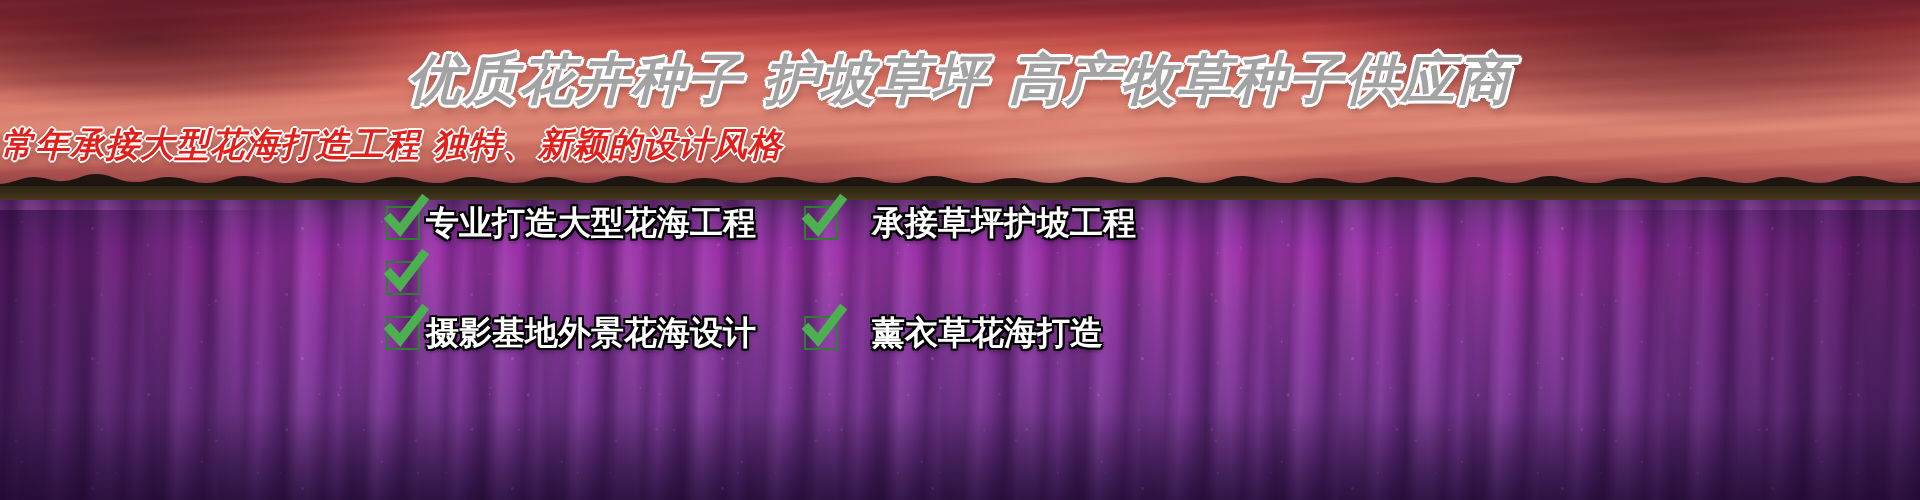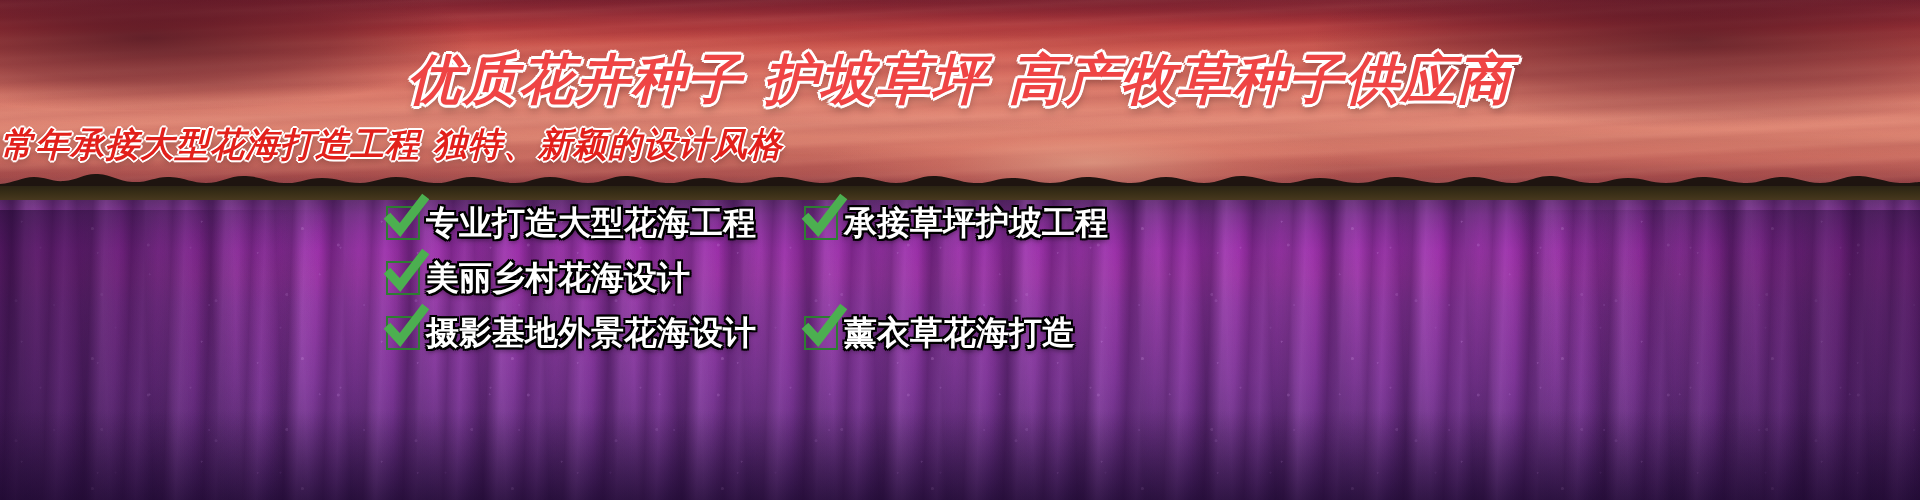--- a/index.html
+++ b/index.html
@@ -172,21 +172,21 @@
   .headline {
     position: absolute;
     left: 0; top: 44px;
     width: 1920px;
     text-align: center;
     font-family: "DejaVu Serif", "Liberation Serif", serif;
     font-size: 54px;
     font-weight: 700;
     font-style: italic;
     letter-spacing: 2px;
-    color: #ef4444;
+    color: #a3a3a3;
     white-space: nowrap;
     text-shadow:
       -2px -2px 0 #ffffff,  2px -2px 0 #ffffff,
       -2px  2px 0 #ffffff,  2px  2px 0 #ffffff,
       -3px  0   0 #ffffff,  3px  0   0 #ffffff,
        0   -3px 0 #ffffff,  0    3px 0 #ffffff,
        0    5px 9px rgba(0,0,0,.35);
   }
   .subline {
     position: absolute;
@@ -218,21 +218,21 @@
     display: flex;
     align-items: center;
     height: 54px;
     margin-bottom: 1px;
   }
   .feature-item {
     display: flex;
     align-items: center;
   }
   .feature-item.col-left { width: 418px; }
-  .feature-item.col-right { width: 400px; }
+  .feature-item.col-right { width: 400px; gap: 28px; }
 
   .check-box {
     position: relative;
     width: 34px; height: 34px;
     border: 2px solid #2e7d32;
     box-sizing: border-box;
     flex: 0 0 auto;
     margin-right: 6px;
   }
   .check-box svg {
@@ -319,21 +319,20 @@
       </div>
     </div>
 
     <div class="feature-row">
       <div class="feature-item col-left">
         <span class="check-box">
           <svg viewBox="0 0 46 46">
               <path d="M7 24 L17 35 L40 5" stroke="#4caf50" stroke-width="9" fill="none" stroke-linecap="square" stroke-linejoin="miter"></path>
             </svg>
         </span>
-        <span class="feature-label">美丽乡村花海设计</span>
       </div>
     </div>
 
     <div class="feature-row">
       <div class="feature-item col-left">
         <span class="check-box">
           <svg viewBox="0 0 46 46">
               <path d="M7 24 L17 35 L40 5" stroke="#4caf50" stroke-width="9" fill="none" stroke-linecap="square" stroke-linejoin="miter"></path>
             </svg>
         </span>

